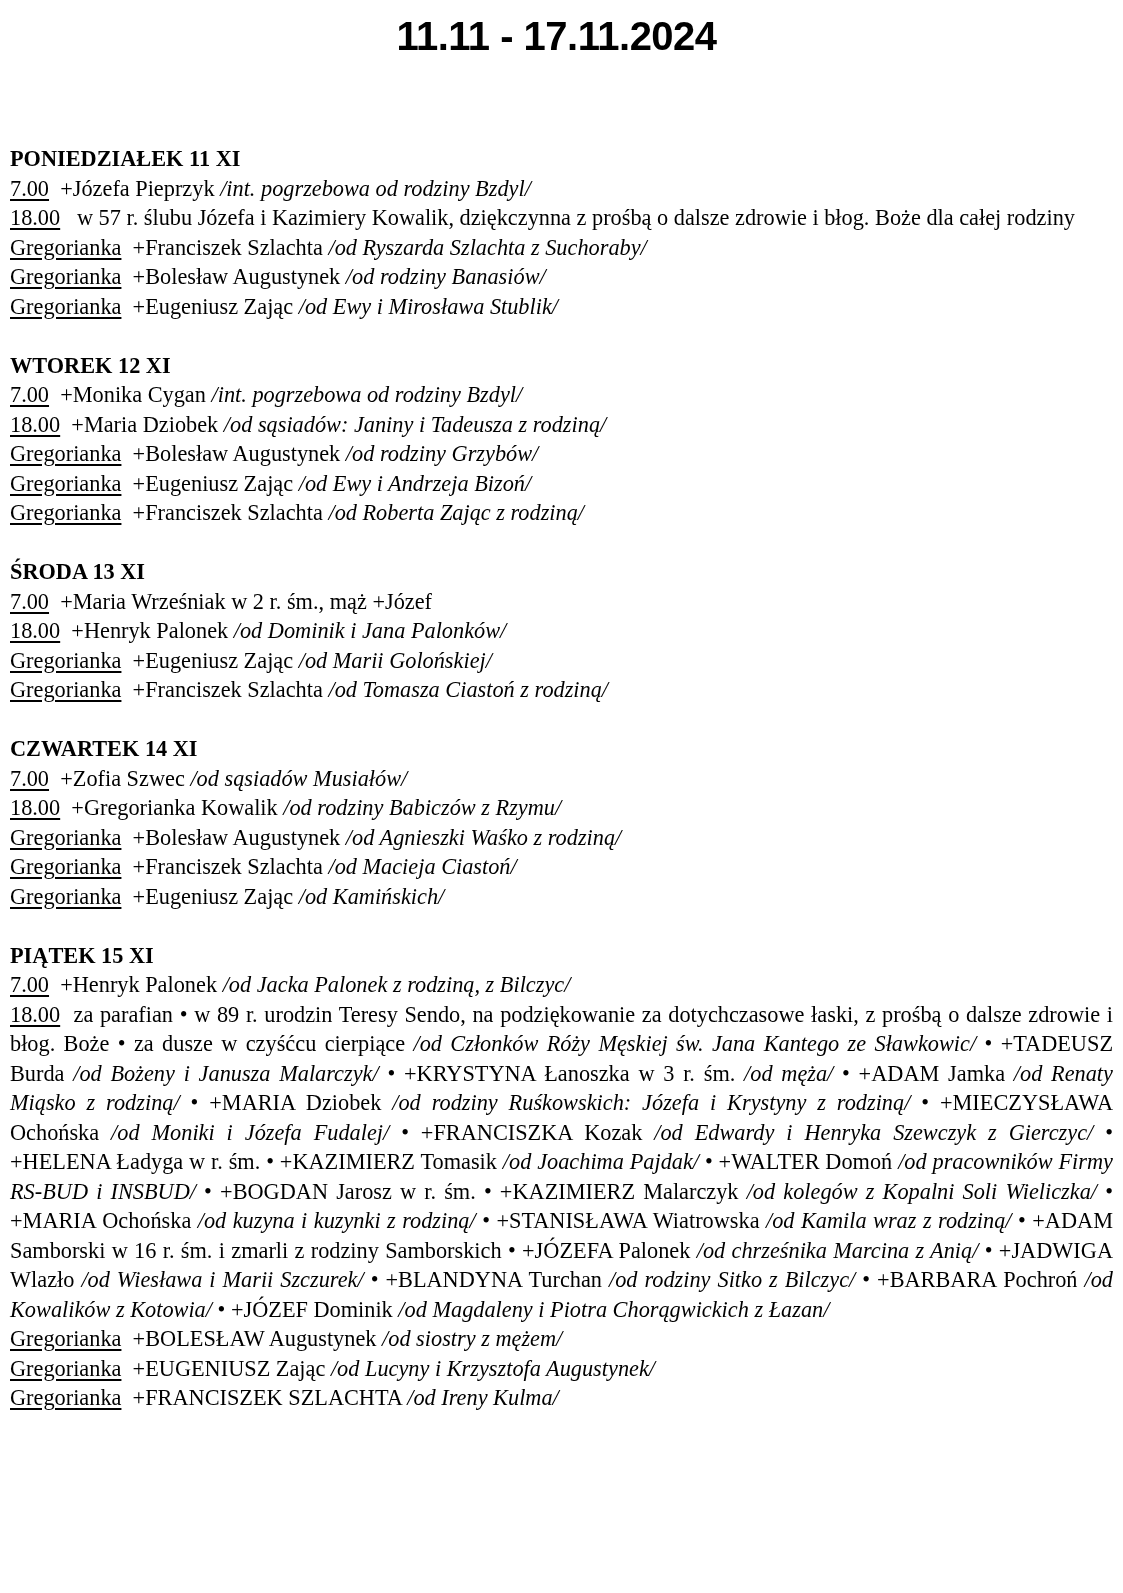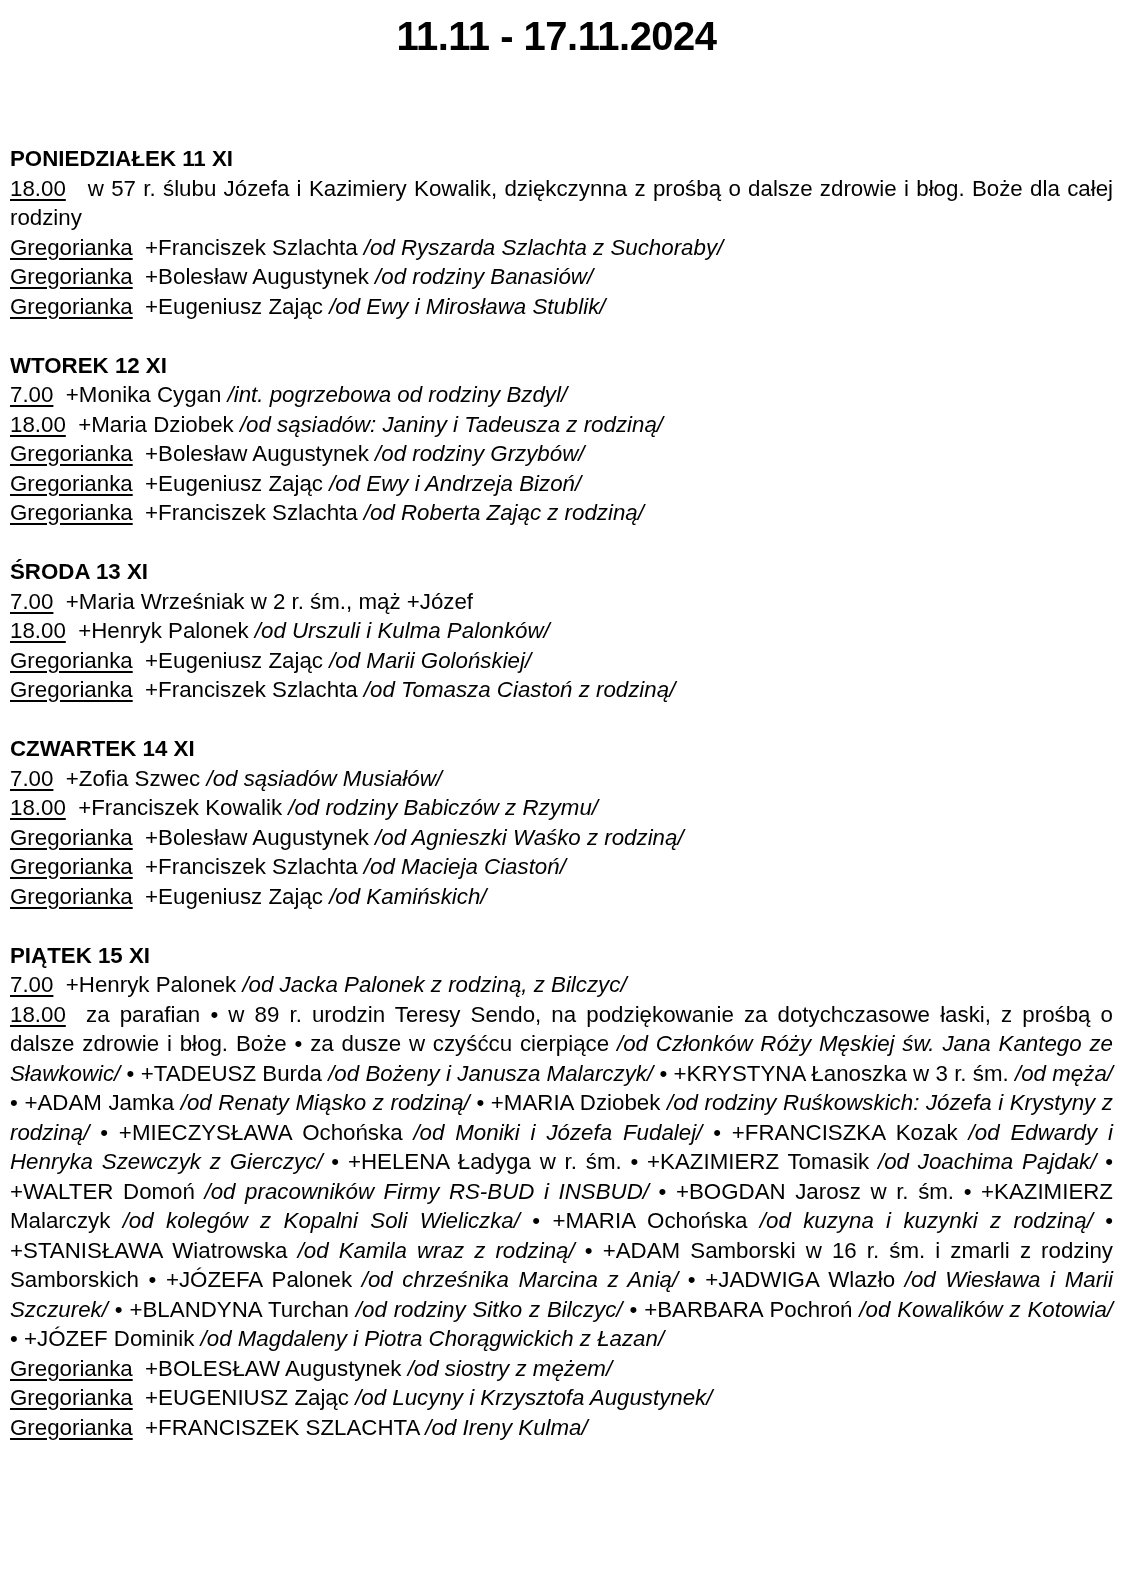--- a/index.html
+++ b/index.html
@@ -22,65 +22,67 @@
     line-height: 52px;
     letter-spacing: -0.5px;
   }
   .content {
     position: absolute;
     top: 144px;
     left: 10px;
     width: 1103px;
     font-size: 22.3px;
     line-height: 29.5px;
+    font-family: Liberation Serif, serif;
   }
   .day { margin-bottom: 29.5px; }
   .day-heading { font-weight: bold; }
   .line { white-space: nowrap; }
   .line.wrap { white-space: normal; text-align: justify; }
   .time { text-decoration: underline; text-underline-offset: 3px; }
   .greg { text-decoration: underline; text-underline-offset: 3px; }
   .note { font-style: italic; }
 </style>
 </head>
 <body>
 
 <div class="title">11.11 - 17.11.2024</div>
 
 <div class="content">
 
   <div class="day">
     <div class="day-heading">PONIEDZIAŁEK 11 XI</div>
+    <div class="line"><span class="time">7.00</span>&nbsp;&nbsp;<span>+Józefa Pieprzyk</span> <span class="note">/int. pogrzebowa od rodziny Bzdyl/</span></div>
     <div class="line wrap"><span class="time">18.00</span>&nbsp;&nbsp; <span>w 57 r. ślubu Józefa i Kazimiery Kowalik, dziękczynna z prośbą o dalsze zdrowie i błog. Boże dla całej rodziny</span></div>
     <div class="line"><span class="greg">Gregorianka</span>&nbsp;&nbsp;<span>+Franciszek Szlachta</span> <span class="note">/od Ryszarda Szlachta z Suchoraby/</span></div>
     <div class="line"><span class="greg">Gregorianka</span>&nbsp;&nbsp;<span>+Bolesław Augustynek</span> <span class="note">/od rodziny Banasiów/</span></div>
     <div class="line"><span class="greg">Gregorianka</span>&nbsp;&nbsp;<span>+Eugeniusz Zając</span> <span class="note">/od Ewy i Mirosława Stublik/</span></div>
   </div>
 
   <div class="day">
     <div class="day-heading">WTOREK 12 XI</div>
     <div class="line"><span class="time">7.00</span>&nbsp;&nbsp;<span>+Monika Cygan</span> <span class="note">/int. pogrzebowa od rodziny Bzdyl/</span></div>
     <div class="line"><span class="time">18.00</span>&nbsp;&nbsp;<span>+Maria Dziobek</span> <span class="note">/od sąsiadów: Janiny i Tadeusza z rodziną/</span></div>
     <div class="line"><span class="greg">Gregorianka</span>&nbsp;&nbsp;<span>+Bolesław Augustynek</span> <span class="note">/od rodziny Grzybów/</span></div>
     <div class="line"><span class="greg">Gregorianka</span>&nbsp;&nbsp;<span>+Eugeniusz Zając</span> <span class="note">/od Ewy i Andrzeja Bizoń/</span></div>
     <div class="line"><span class="greg">Gregorianka</span>&nbsp;&nbsp;<span>+Franciszek Szlachta</span> <span class="note">/od Roberta Zając z rodziną/</span></div>
   </div>
 
   <div class="day">
     <div class="day-heading">ŚRODA 13 XI</div>
     <div class="line"><span class="time">7.00</span>&nbsp;&nbsp;<span>+Maria Wrześniak w 2 r. śm., mąż +Józef</span></div>
-    <div class="line"><span class="time">18.00</span>&nbsp;&nbsp;<span>+Henryk Palonek</span> <span class="note">/od Urszuli i Kulma Palonków/</span></div>
+    <div class="line"><span class="time">18.00</span>&nbsp;&nbsp;<span>+Henryk Palonek</span> <span class="note">/od Dominik i Jana Palonków/</span></div>
     <div class="line"><span class="greg">Gregorianka</span>&nbsp;&nbsp;<span>+Eugeniusz Zając</span> <span class="note">/od Marii Golońskiej/</span></div>
     <div class="line"><span class="greg">Gregorianka</span>&nbsp;&nbsp;<span>+Franciszek Szlachta</span> <span class="note">/od Tomasza Ciastoń z rodziną/</span></div>
   </div>
 
   <div class="day">
     <div class="day-heading">CZWARTEK 14 XI</div>
     <div class="line"><span class="time">7.00</span>&nbsp;&nbsp;<span>+Zofia Szwec</span> <span class="note">/od sąsiadów Musiałów/</span></div>
-    <div class="line"><span class="time">18.00</span>&nbsp;&nbsp;<span>+Franciszek Kowalik</span> <span class="note">/od rodziny Babiczów z Rzymu/</span></div>
+    <div class="line"><span class="time">18.00</span>&nbsp;&nbsp;<span>+Gregorianka Kowalik</span> <span class="note">/od rodziny Babiczów z Rzymu/</span></div>
     <div class="line"><span class="greg">Gregorianka</span>&nbsp;&nbsp;<span>+Bolesław Augustynek</span> <span class="note">/od Agnieszki Waśko z rodziną/</span></div>
     <div class="line"><span class="greg">Gregorianka</span>&nbsp;&nbsp;<span>+Franciszek Szlachta</span> <span class="note">/od Macieja Ciastoń/</span></div>
     <div class="line"><span class="greg">Gregorianka</span>&nbsp;&nbsp;<span>+Eugeniusz Zając</span> <span class="note">/od Kamińskich/</span></div>
   </div>
 
   <div class="day">
     <div class="day-heading">PIĄTEK 15 XI</div>
     <div class="line"><span class="time">7.00</span>&nbsp;&nbsp;<span>+Henryk Palonek</span> <span class="note">/od Jacka Palonek z rodziną, z Bilczyc/</span></div>
     <div class="line wrap"><span class="time">18.00</span>&nbsp;&nbsp;<span id="collective-segments"><span>za parafian • w 89 r. urodzin Teresy Sendo, na podziękowanie za dotychczasowe łaski, z prośbą o dalsze zdrowie i błog. Boże • za dusze w czyśćcu cierpiące </span><span class="note">/od Członków Róży Męskiej św. Jana Kantego ze Sławkowic/</span><span> • +TADEUSZ Burda </span><span class="note">/od Bożeny i Janusza Malarczyk/</span><span> • +KRYSTYNA Łanoszka w 3 r. śm. </span><span class="note">/od męża/</span><span> • +ADAM Jamka </span><span class="note">/od Renaty Miąsko z rodziną/</span><span> • +MARIA Dziobek </span><span class="note">/od rodziny Ruśkowskich: Józefa i Krystyny z rodziną/</span><span> • +MIECZYSŁAWA Ochońska </span><span class="note">/od Moniki i Józefa Fudalej/</span><span> • +FRANCISZKA Kozak </span><span class="note">/od Edwardy i Henryka Szewczyk z Gierczyc/</span><span> • +HELENA Ładyga w r. śm. • +KAZIMIERZ Tomasik </span><span class="note">/od Joachima Pajdak/</span><span> • +WALTER Domoń </span><span class="note">/od pracowników Firmy RS-BUD i INSBUD/</span><span> • +BOGDAN Jarosz w r. śm. • +KAZIMIERZ Malarczyk </span><span class="note">/od kolegów z Kopalni Soli Wieliczka/</span><span> • +MARIA Ochońska </span><span class="note">/od kuzyna i kuzynki z rodziną/</span><span> • +STANISŁAWA Wiatrowska </span><span class="note">/od Kamila wraz z rodziną/</span><span> • +ADAM Samborski w 16 r. śm. i zmarli z rodziny Samborskich • +JÓZEFA Palonek </span><span class="note">/od chrześnika Marcina z Anią/</span><span> • +JADWIGA Wlazło </span><span class="note">/od Wiesława i Marii Szczurek/</span><span> • +BLANDYNA Turchan </span><span class="note">/od rodziny Sitko z Bilczyc/</span><span> • +BARBARA Pochroń </span><span class="note">/od Kowalików z Kotowia/</span><span> • +JÓZEF Dominik </span><span class="note">/od Magdaleny i Piotra Chorągwickich z Łazan/</span></span></div>
     <div class="line"><span class="greg">Gregorianka</span>&nbsp;&nbsp;<span>+BOLESŁAW Augustynek</span> <span class="note">/od siostry z mężem/</span></div>

